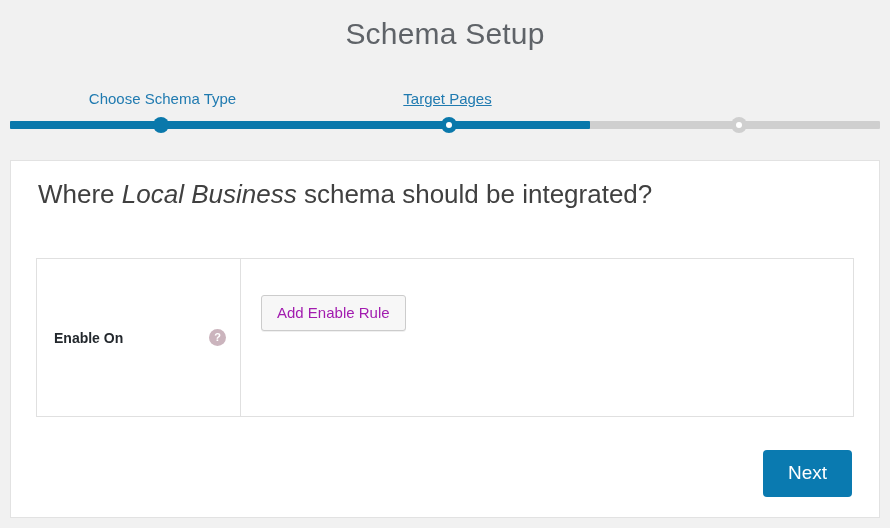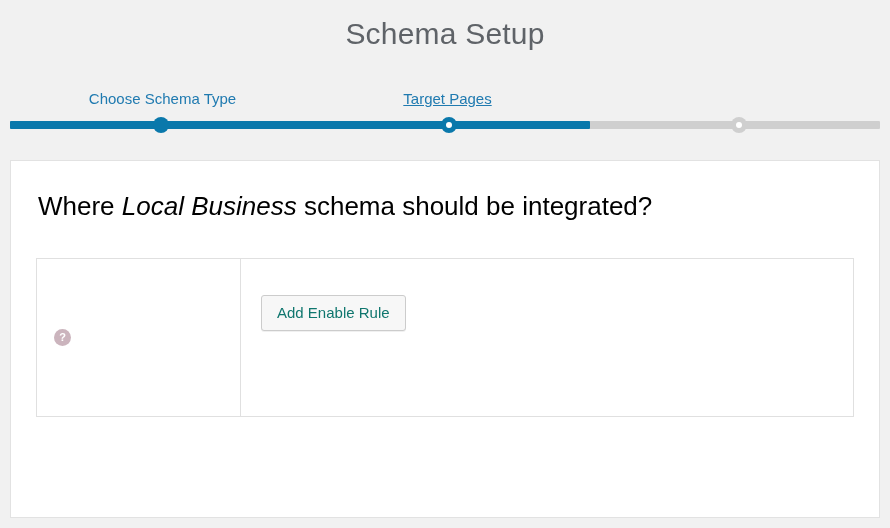--- a/index.html
+++ b/index.html
@@ -130,24 +130,24 @@
     width: 870px;
     height: 358px;
     background: #ffffff;
     border: 1px solid #e2e2e2;
     box-sizing: border-box;
   }
 
   .card-question {
     position: absolute;
     left: 27px;
-    top: 28px;
+    top: 16px;
     font-size: 26px;
     font-weight: 400;
-    color: #000000;
+    color: #404040;
     white-space: nowrap;
     line-height: 34px;
   }
   .card-question em {
     font-style: italic;
   }
 
   
   .form-table {
     position: absolute;
@@ -230,21 +230,21 @@
   }
 
   .rule-buttons {
     margin-top: 14px;
     display: flex;
     gap: 11px;
   }
   .btn-secondary {
     font-family: "Liberation Sans", sans-serif;
     font-size: 15px;
-    color: #0f766e;
+    color: #a21caf;
     background: #f7f7f7;
     border: 1px solid #cccccc;
     border-radius: 3px;
     padding: 8px 15px 9px 15px;
     cursor: pointer;
     line-height: 17px;
     white-space: nowrap;
     box-shadow: 0 1px 0 rgba(0,0,0,0.06);
   }
 
@@ -291,28 +291,32 @@
 
   <div class="wizard-card">
 
     <div class="card-question">
       <span>Where </span><em>Local Business</em><span> schema should be integrated?</span>
     </div>
 
     <div class="form-table">
 
       <div class="form-th">
+        <span class="form-th-label">Enable On</span>
         <span class="help-icon">?</span>
       </div>
 
       <div class="form-td">
 
 
         <div class="rule-buttons">
           <button class="btn-secondary">Add Enable Rule</button>
         </div>
 
       </div>
     </div>
 
+    <div class="card-footer">
+      <button class="btn-primary">Next</button>
+    </div>
 
   </div>
 </div>
 
 </body></html>

